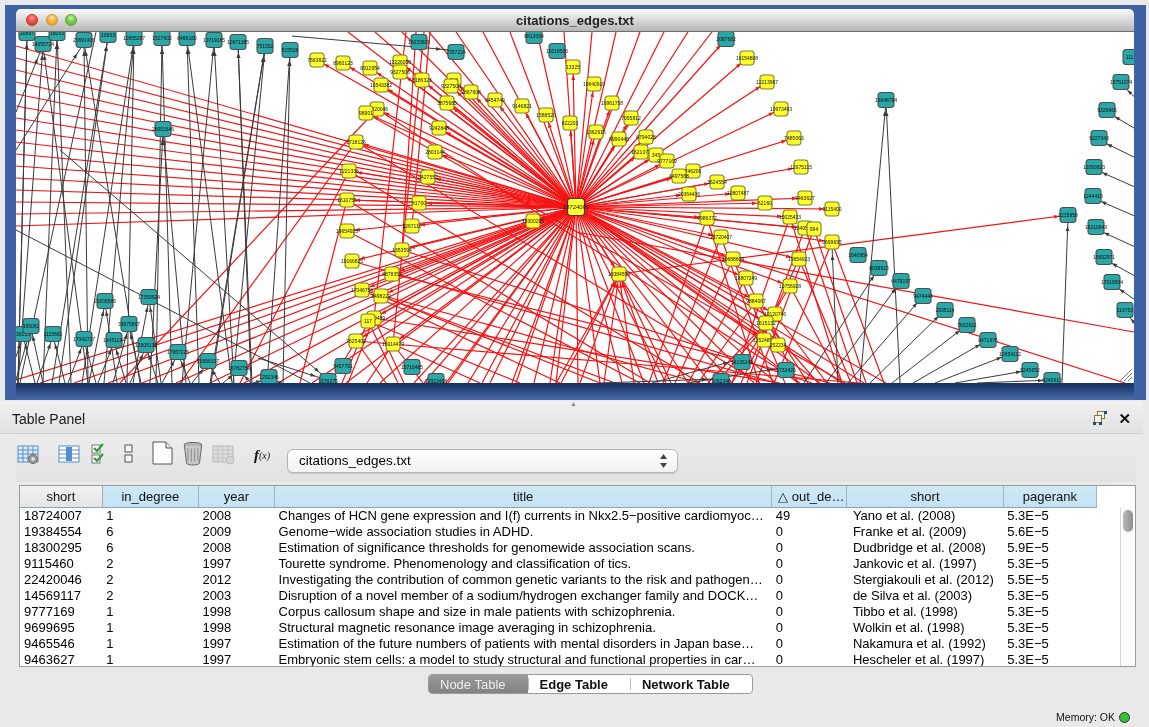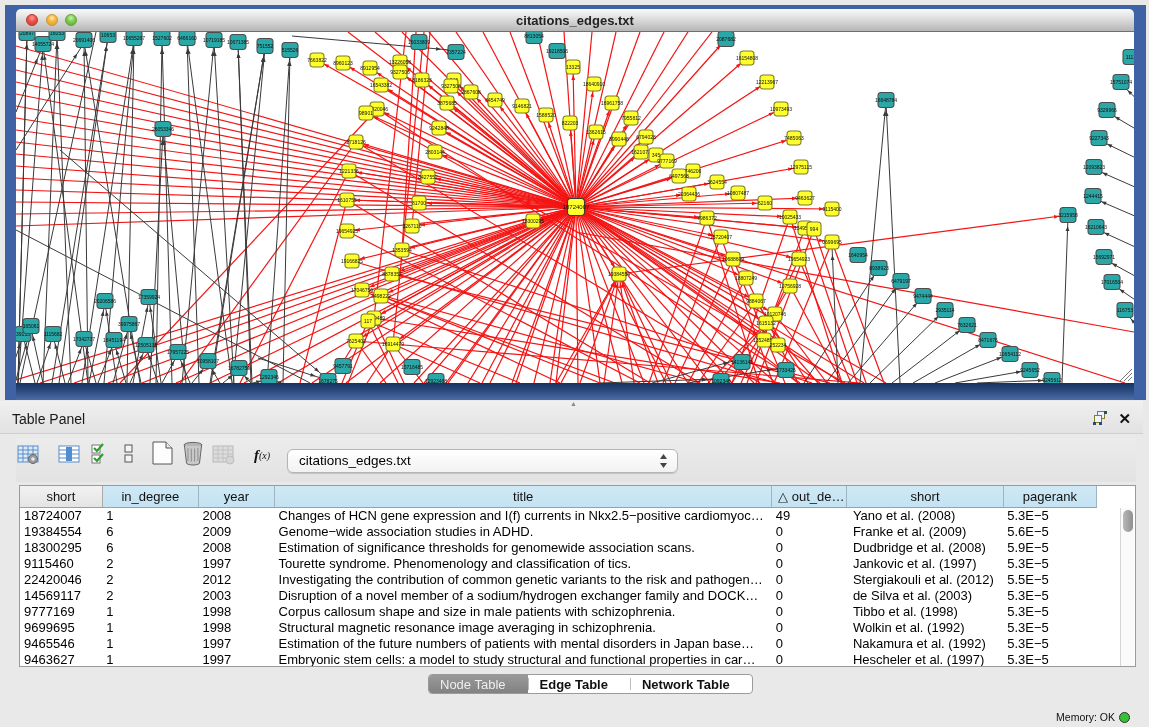--- a/index.html
+++ b/index.html
@@ -938,21 +938,21 @@
             <td class="c5">0</td>
             <td class="c6">Tibbo et al. (1998)</td>
             <td class="c7">5.3E−5</td>
           </tr>
 <tr>
             <td class="c1">9699695</td>
             <td class="c2">1</td>
             <td class="c3">1998</td>
             <td class="c4">Structural magnetic resonance image averaging in schizophrenia.</td>
             <td class="c5">0</td>
-            <td class="c6">Wolkin et al. (1992)</td>
+            <td class="c6">Wolkin et al. (1998)</td>
             <td class="c7">5.3E−5</td>
           </tr>
 <tr>
             <td class="c1">9465546</td>
             <td class="c2">1</td>
             <td class="c3">1997</td>
             <td class="c4">Estimation of the future numbers of patients with mental disorders in Japan base…</td>
             <td class="c5">0</td>
             <td class="c6">Nakamura et al. (1992)</td>
             <td class="c7">5.3E−5</td>

